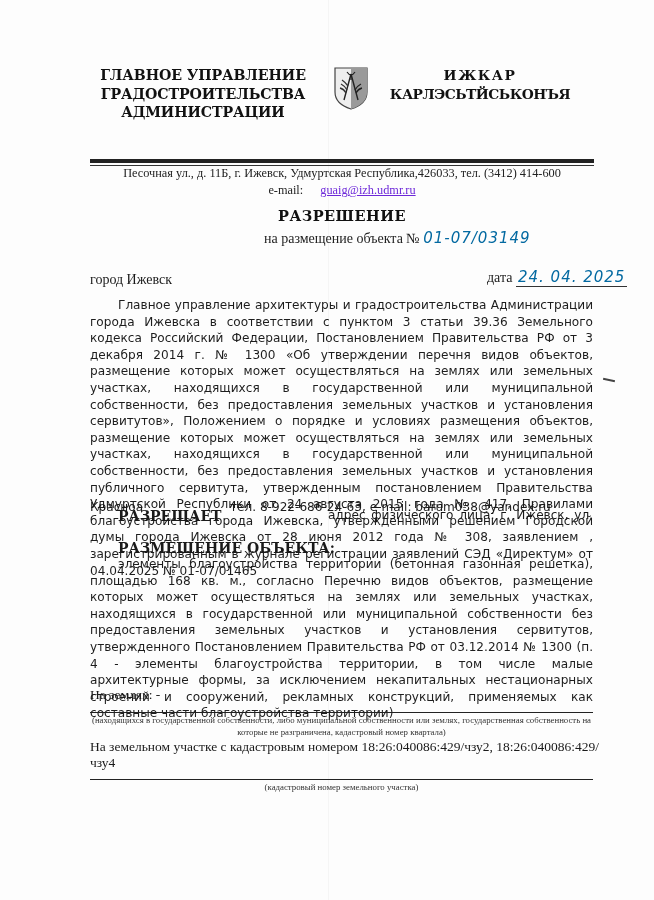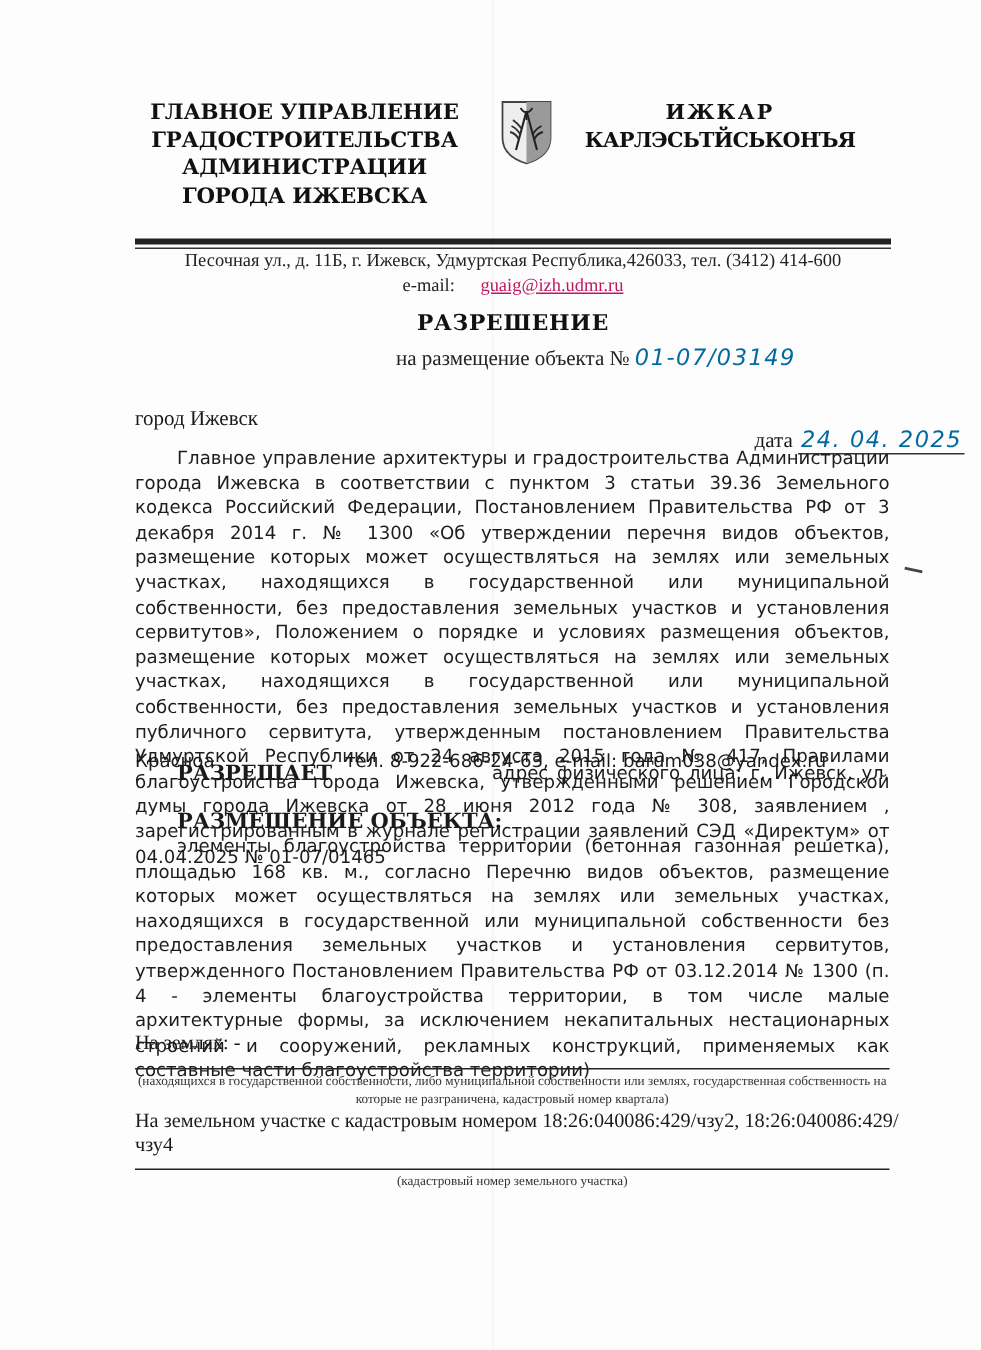--- a/index.html
+++ b/index.html
@@ -15,34 +15,34 @@
   .hdr-left { left: 92px; width: 222px; }
   .hdr-right { left: 374px; width: 212px; font-size: 13.8px; letter-spacing: -0.5px; }
   .hdr-right .r0 { letter-spacing: 1.5px; }
   .emblem { position: absolute; left: 333px; top: 66px; width: 36px; height: 44px; }
   .rule-thick { position: absolute; left: 90px; width: 504px; top: 159px; height: 4px; background: #222; }
   .rule-thin { position: absolute; left: 90px; width: 504px; top: 165px; height: 1px; background: #333; }
   .addr {
     position: absolute; left: 90px; width: 504px; top: 165px; text-align: center;
     font-family: "Liberation Serif", serif; font-size: 12.3px; line-height: 17px; color: #222;
   }
-  .addr a { color: #be185d; text-decoration: underline; margin-left: 14px; }
+  .addr a { color: #6d28d9; text-decoration: underline; margin-left: 14px; }
   .title {
     position: absolute; left: 90px; width: 504px; top: 207px; text-align: center;
     font-family: "DejaVu Serif", serif; font-weight: bold; font-size: 14.5px; letter-spacing: 0.5px; color: #111;
   }
   .subtitle {
     position: absolute; left: 264px; top: 229px;
     font-family: "Liberation Serif", serif; font-size: 14px; color: #222; white-space: nowrap;
   }
   .hand {
     font-family: "DejaVu Sans", sans-serif; font-style: italic; color: #0369a1; font-size: 15px; letter-spacing: 1px;
   }
   .city { position: absolute; left: 90px; top: 272px; font-family: "Liberation Serif", serif; font-size: 14px; }
-  .date { position: absolute; left: 487px; top: 284px; font-family: "Liberation Serif", serif; font-size: 14px; white-space: nowrap; margin-left: 16px; }
+  .date { position: absolute; left: 487px; top: 268px; font-family: "Liberation Serif", serif; font-size: 14px; white-space: nowrap; }
   .date .hand { border-bottom: 1px solid #333; padding: 0 2px; }
   .body-text {
     position: absolute; left: 90px; width: 503px;
     font-family: "DejaVu Sans", sans-serif; font-size: 12.1px; line-height: 16.6px; color: #1d1d1d;
     text-align: justify;
   }
   .p1 { top: 297px; }
   .p1 .indent { display: inline-block; width: 28px; }
   .bold-h { font-family: "DejaVu Serif", serif; font-weight: bold; font-size: 14px; }
   .permit-row { position: absolute; left: 118px; top: 508px; width: 475px; font-family: "DejaVu Sans", sans-serif; font-size: 12.1px; }
@@ -66,21 +66,20 @@
 </style>
 </head>
 <body>
 
 <div class="fold"></div>
 
 <div class="hdr-col hdr-left">
   <div>ГЛАВНОЕ УПРАВЛЕНИЕ</div>
   <div>ГРАДОСТРОИТЕЛЬСТВА</div>
   <div>АДМИНИСТРАЦИИ</div>
-  <div>ГОРОДА ИЖЕВСКА</div>
 </div>
 
 <svg class="emblem" viewBox="0 0 36 44">
   <path d="M2 2 H34 V26 Q34 38 18 43 Q2 38 2 26 Z" fill="#eee" stroke="#444" stroke-width="1.2"></path>
   <path d="M18 2 H34 V26 Q34 38 18 43 Z" fill="#9a9a9a"></path>
   <path d="M18 8 L11 34 M18 8 L25 34" stroke="#222" stroke-width="1.4" fill="none"></path>
   <path d="M14 6 Q18 12 22 6" stroke="#222" stroke-width="1.2" fill="none"></path>
   <path d="M18 8 V14" stroke="#222" stroke-width="1.2"></path>
   <path d="M8 18 Q12 20 14 24 M7 22 Q11 23 13 27 M9 14 Q12 16 15 20" stroke="#333" stroke-width="1.3" fill="none"></path>
   <path d="M28 18 Q24 20 22 24 M29 22 Q25 23 23 27" stroke="#222" stroke-width="1.3" fill="none"></path>

